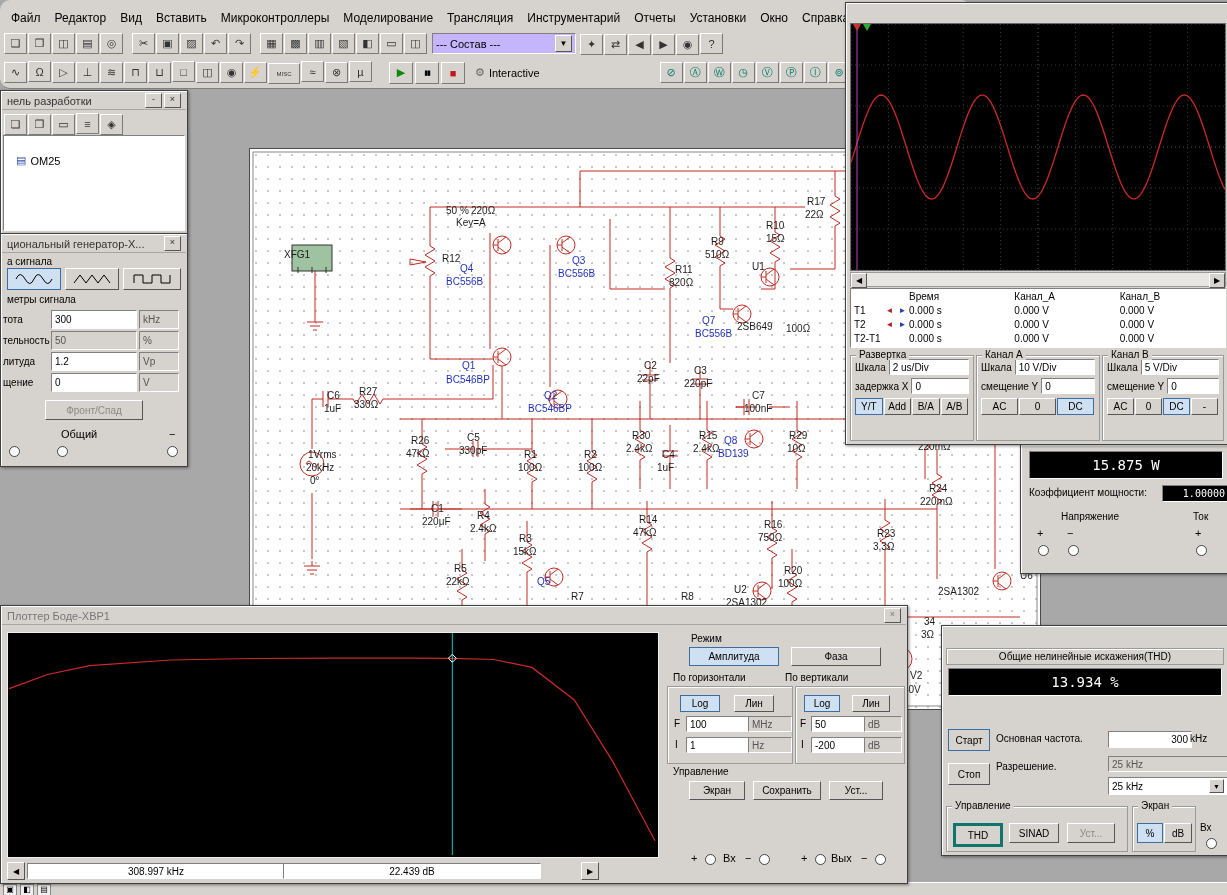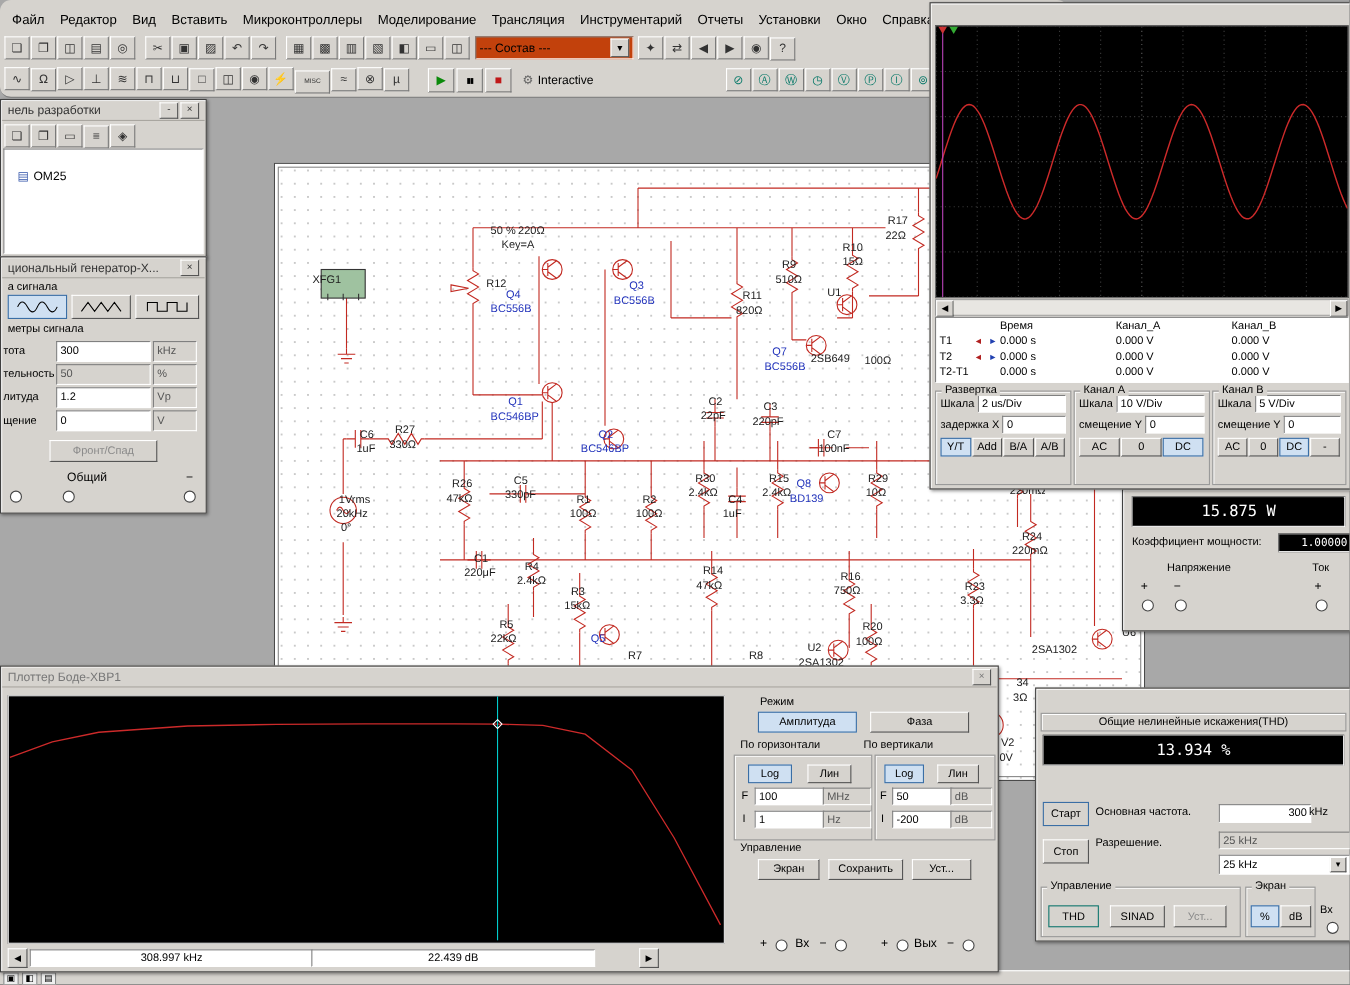--- a/index.html
+++ b/index.html
@@ -4,21 +4,21 @@
 <style>
   html,body{margin:0;padding:0;background:#555;}
   #root{position:relative;width:1227px;height:895px;background:#a8a8a8;font-family:"Liberation Sans",sans-serif;font-size:11px;color:#000;overflow:hidden;}
   
   #chrome{position:absolute;left:0;top:0;width:971px;height:88px;background:#d6d3ce;border-bottom:1px solid #808080;border-radius:10px;}
   #menubar{position:absolute;left:4px;top:8px;height:20px;display:flex;align-items:center;}
   .menu-item{padding:2px 7px;white-space:nowrap;font-size:12px;}
   .trow{position:absolute;display:flex;align-items:center;}
   .ticon{display:inline-flex;align-items:center;justify-content:center;width:21px;height:19px;border:1px solid;border-color:#fff #7a7a7a #7a7a7a #fff;background:#d6d3ce;font-size:11px;margin-right:1px;color:#333;}
   .tsep{display:inline-block;width:8px;height:19px;}
-  .dropdown{display:inline-flex;align-items:center;width:136px;height:19px;border:1px solid;border-color:#808080 #fff #fff #808080;background:#c2410c;padding:0 3px;margin:0 4px;}
+  .dropdown{display:inline-flex;align-items:center;width:136px;height:19px;border:1px solid;border-color:#808080 #fff #fff #808080;background:#c4b5fd;padding:0 3px;margin:0 4px;}
   .dropdown .arrow{margin-left:auto;width:15px;height:15px;background:#d6d3ce;border:1px solid;border-color:#fff #555 #555 #fff;font-size:8px;display:flex;align-items:center;justify-content:center;}
   .runbtn{display:inline-flex;align-items:center;justify-content:center;width:22px;height:20px;border:1px solid;border-color:#fff #7a7a7a #7a7a7a #fff;background:#d6d3ce;margin-right:2px;}
   
   .win{position:absolute;background:#d6d3ce;border:1px solid #404040;box-shadow:1px 1px 3px rgba(0,0,0,.45),inset 1px 1px 0 #fff;}
   .tbar{position:absolute;left:1px;right:1px;top:1px;height:17px;background:#d6d3ce;border-bottom:1px solid #a9a6a0;display:flex;align-items:center;padding:0 5px;font-size:11px;color:#333;white-space:nowrap;overflow:hidden;}
   .xbtn{margin-left:auto;width:15px;height:13px;border:1px solid;border-color:#fff #555 #555 #fff;background:#d6d3ce;font-size:9px;line-height:11px;text-align:center;flex:0 0 auto;}
   .btn{border:1px solid;border-color:#fff #555 #555 #fff;background:#d6d3ce;font-size:10px;display:flex;align-items:center;justify-content:center;white-space:nowrap;}
   .btn.active{background:#cfe0f2;border:1px solid #3a6ea5;}
   .btn.disabled{color:#8a8a8a;}
   .inset{border:1px solid;border-color:#808080 #fff #fff #808080;background:#fff;font-size:10px;display:flex;align-items:center;padding:0 3px;white-space:nowrap;overflow:hidden;}
@@ -573,21 +573,21 @@
     <div class="inset" style="position:absolute;left:166px;top:105px;width:76px;height:15px;justify-content:flex-end;">300</div>
     <div style="position:absolute;left:248px;top:107px;font-size:10px;">kHz</div>
     <div style="position:absolute;left:54px;top:135px;font-size:10px;">Разрешение.</div>
     <div class="inset gray" style="position:absolute;left:166px;top:130px;width:112px;height:14px;">25 kHz</div>
     <div class="inset" style="position:absolute;left:166px;top:151px;width:112px;height:16px;">
       <span>25 kHz</span>
       <span style="margin-left:auto;width:13px;height:12px;background:#d6d3ce;border:1px solid;border-color:#fff #555 #555 #fff;font-size:7px;display:flex;align-items:center;justify-content:center;">▼</span>
     </div>
     <div class="gbox" style="left:4px;top:180px;width:180px;height:44px;">
       <span class="glabel">Управление</span>
-      <div class="btn" style="position:absolute;left:6px;top:16px;width:44px;height:18px;border:1px solid #0f766e;">THD</div>
+      <div class="btn" style="position:absolute;left:6px;top:16px;width:44px;height:18px;border:3px solid #0f766e;">THD</div>
       <div class="btn" style="position:absolute;left:62px;top:16px;width:48px;height:18px;">SINAD</div>
       <div class="btn disabled" style="position:absolute;left:120px;top:16px;width:46px;height:18px;">Уст...</div>
     </div>
     <div class="gbox" style="left:190px;top:180px;width:62px;height:44px;">
       <span class="glabel">Экран</span>
       <div class="btn active" style="position:absolute;left:4px;top:16px;width:24px;height:18px;">%</div>
       <div class="btn" style="position:absolute;left:31px;top:16px;width:26px;height:18px;">dB</div>
     </div>
     <div style="position:absolute;left:258px;top:196px;font-size:10px;">Вх</div>
     <div class="rad" style="left:264px;top:212px;"></div>

